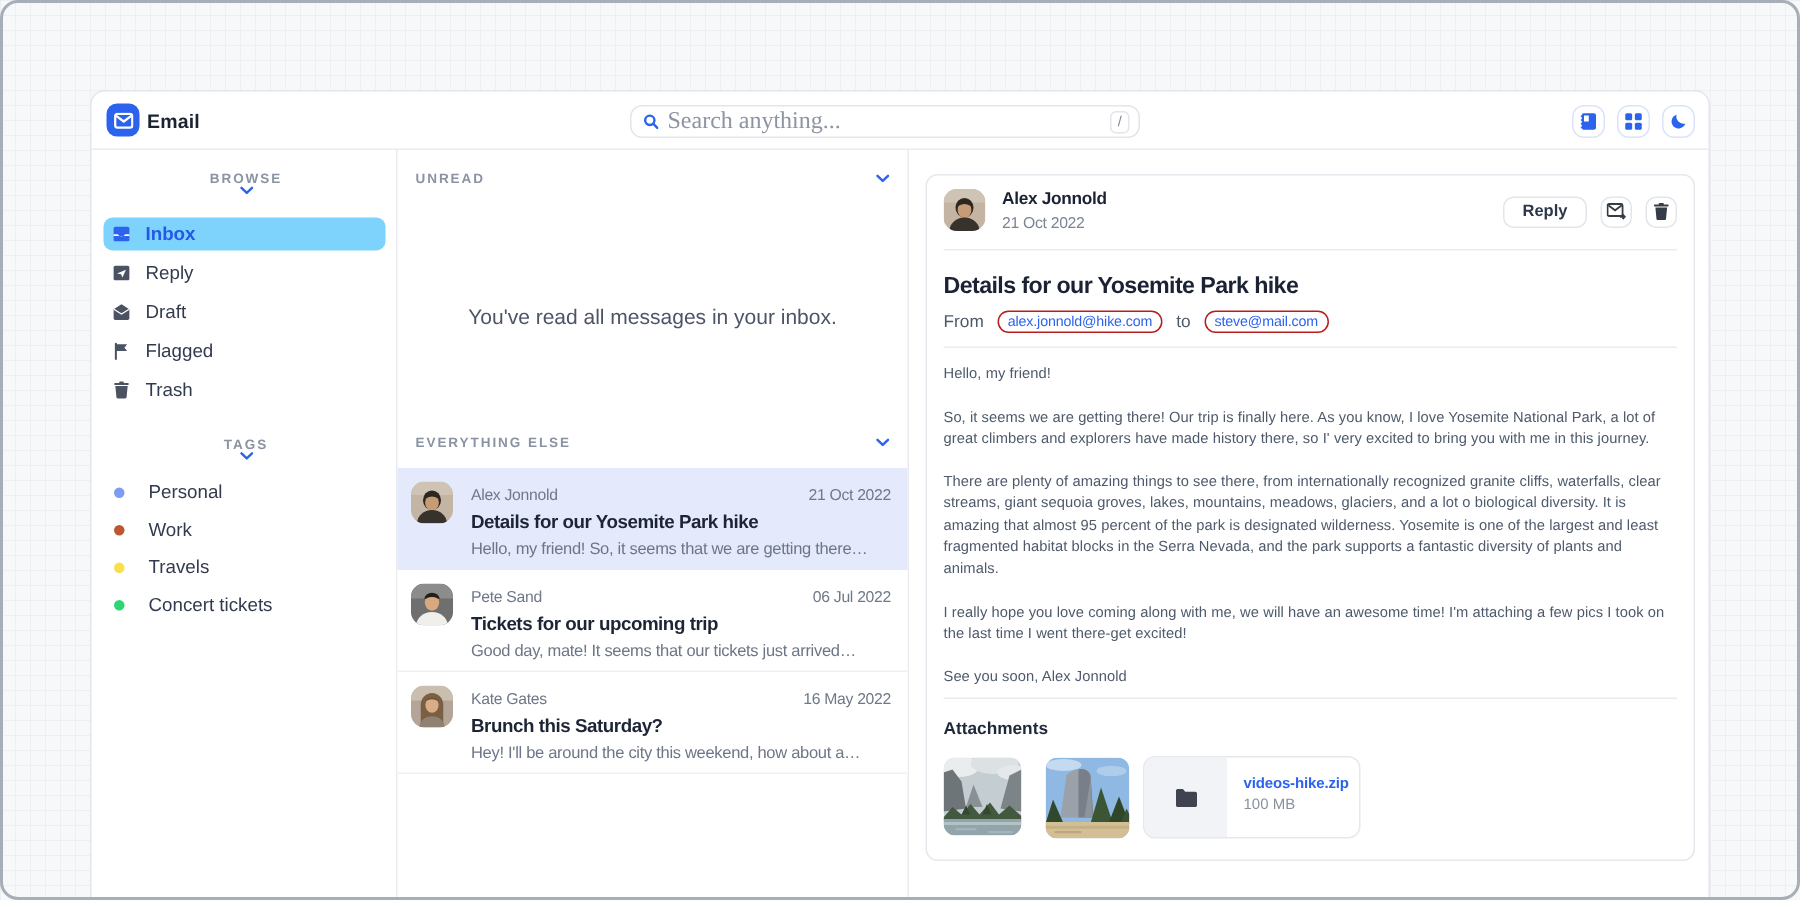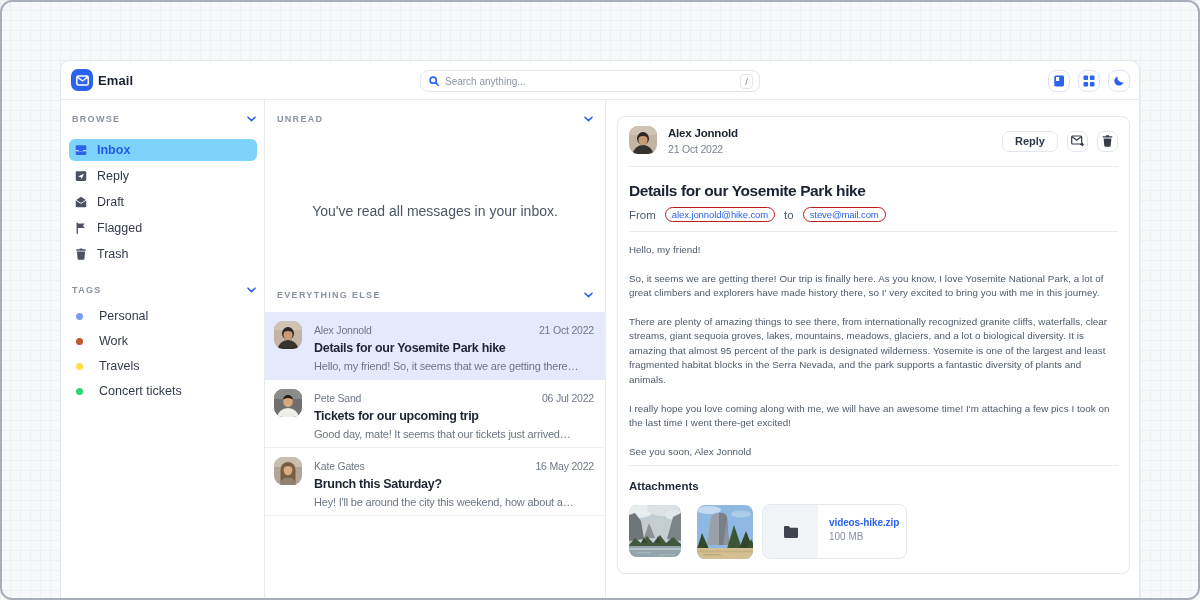--- a/index.html
+++ b/index.html
@@ -44,42 +44,42 @@
   .logo {
     width:22px; height:22px; border-radius:7px; background:#2b63ee;
     display:flex; align-items:center; justify-content:center;
   }
   .app-title { font-size:13px; font-weight:bold; color:#1b2332; letter-spacing:.1px; }
   .searchbox {
     position:absolute; left:359px; top:9px; width:340px; height:22px;
     border:1px solid #e2e5ea; border-radius:8px; background:#fff;
     display:flex; align-items:center; padding:0 6px 0 8px;
   }
-  .searchbox .placeholder { color:#8d95a3; font-size:10px; margin-left:6px; flex:1; }
+  .searchbox .placeholder { color:#8d95a3; font-size:16px; margin-left:6px; flex:1;font-family:Liberation Serif, serif; }
   .kbd {
     border:1px solid #e2e5ea; border-radius:4px; min-width:13px; height:15px;
     color:#7d8694; font-size:9.5px; display:flex; align-items:center; justify-content:center;
     padding:0 3px;
   }
   .header-actions { position:absolute; right:9px; top:8.5px; display:flex; gap:8px; }
   .icon-btn {
     width:22px; height:22px; border-radius:8px; background:#fff;
     border:1px solid #dbe4fa;
     display:flex; align-items:center; justify-content:center;
     cursor:pointer;
   }
   
   .content { flex:1; display:flex; min-height:0; }
   .sidebar { width:204px; flex:0 0 204px; border-right:1px solid #e9ebef; padding:14px 8px 0 10px; }
   .section-head {
     display:flex; align-items:center; justify-content:space-between;
     color:#8a93a2; font-size:9px; font-weight:bold; letter-spacing:1.3px;
     padding-left:1px;
   }
-  .sidebar .section-head { margin-bottom:15px; }
+  .sidebar .section-head { margin-bottom:15px;flex-direction:column; }
   .sidebar .section-head.tags-head { margin-bottom:12px; }
   .nav-item {
     height:22px; margin:0 0 4px -2px; width:188px;
     display:flex; align-items:center;
     border-radius:6px; padding-left:6px;
     color:#323b4d; font-size:12.5px;
     cursor:pointer;
   }
   .nav-item .nav-ic { width:12px; height:12px; margin-right:10px; display:flex; align-items:center; justify-content:center; }
   .nav-item.selected { background:#7dd3fc; color:#2459e6; font-weight:bold; }

